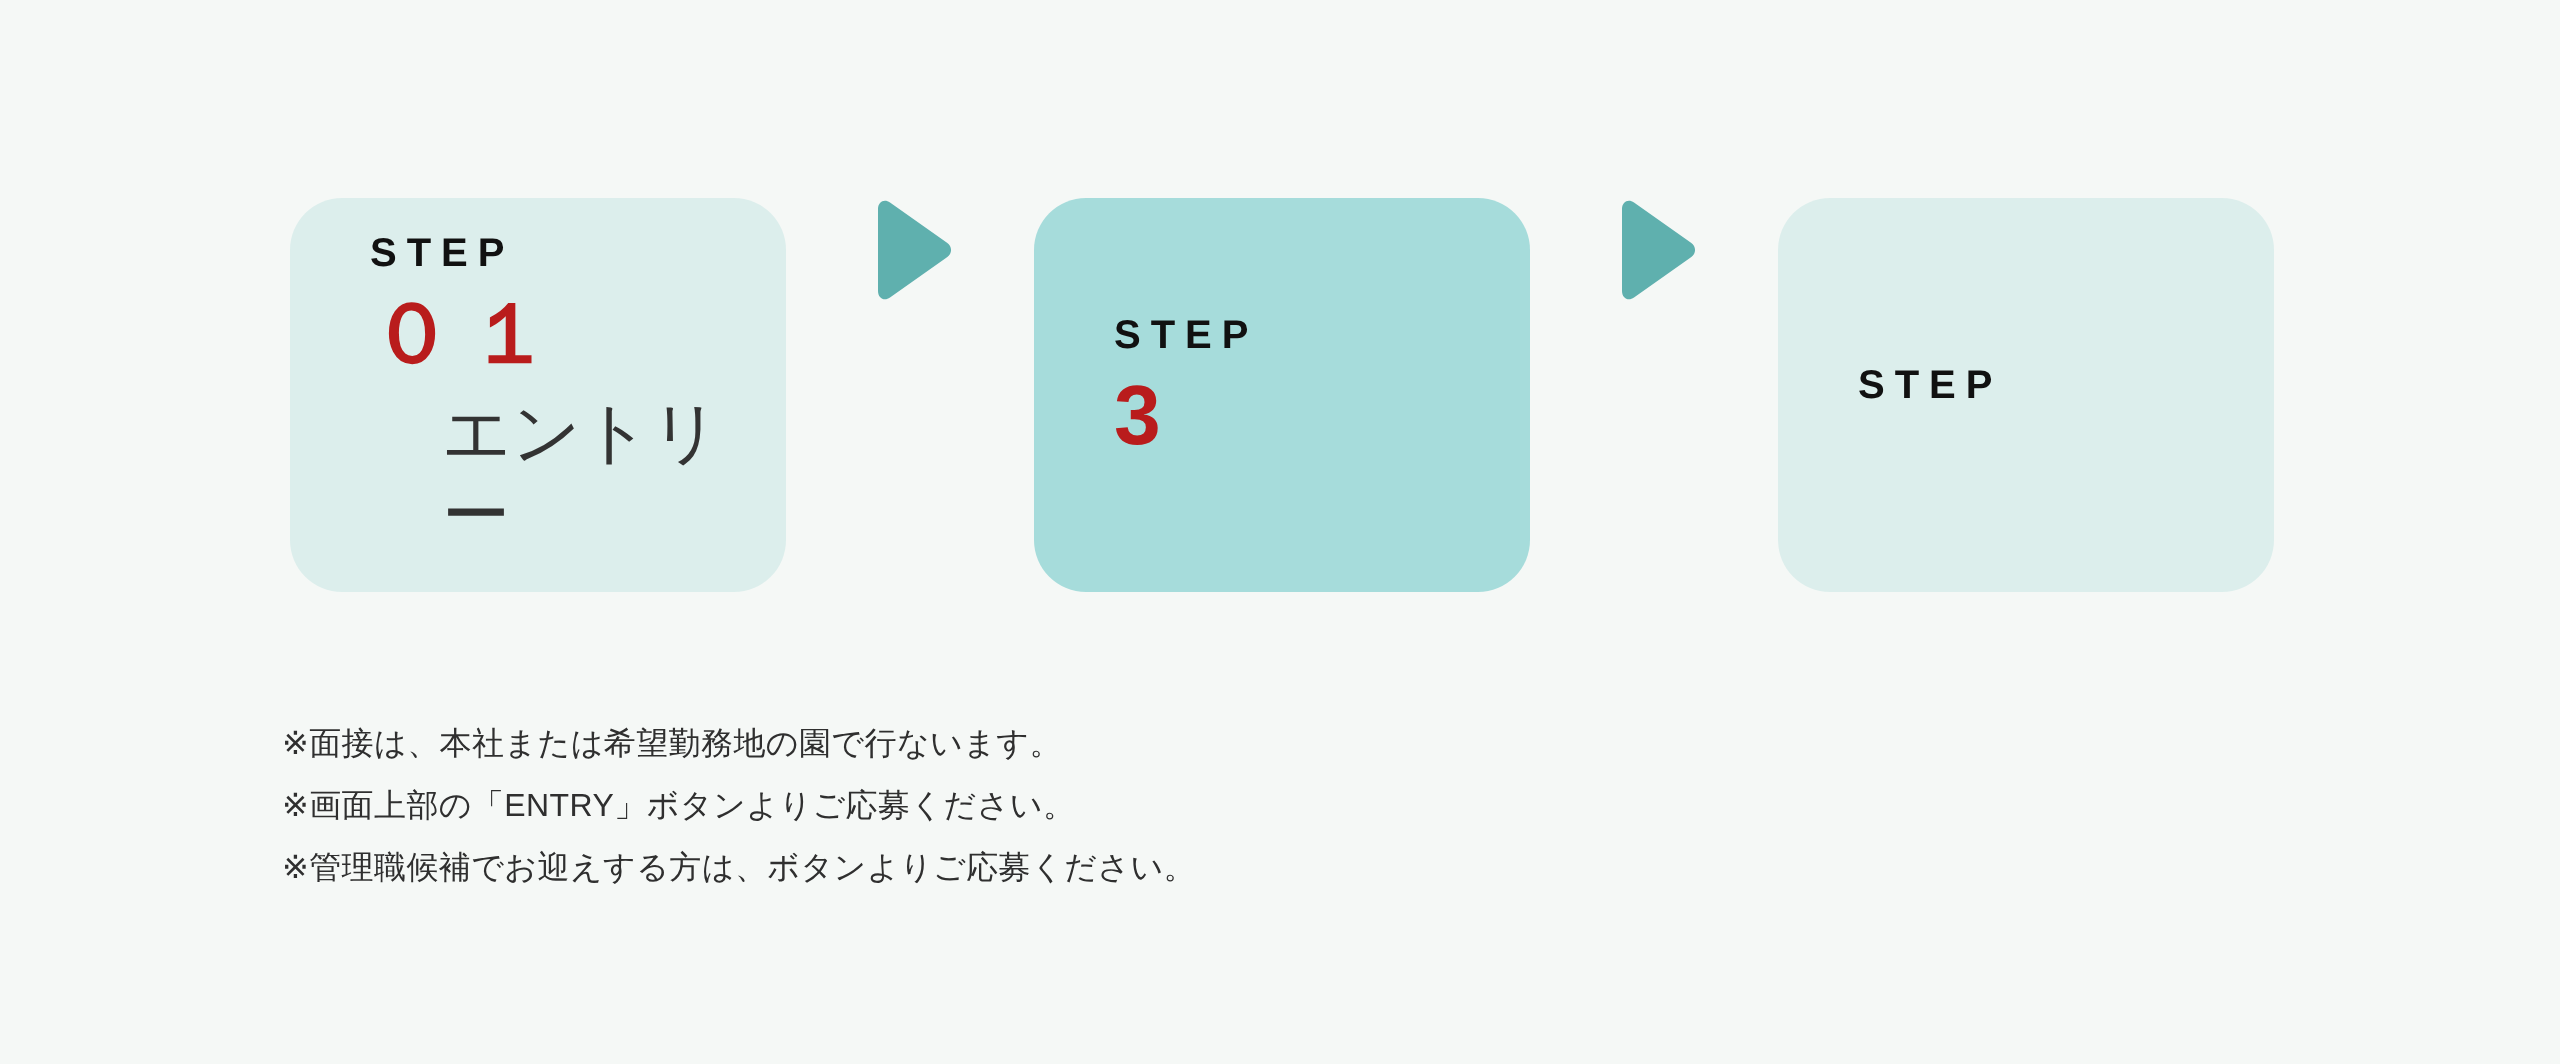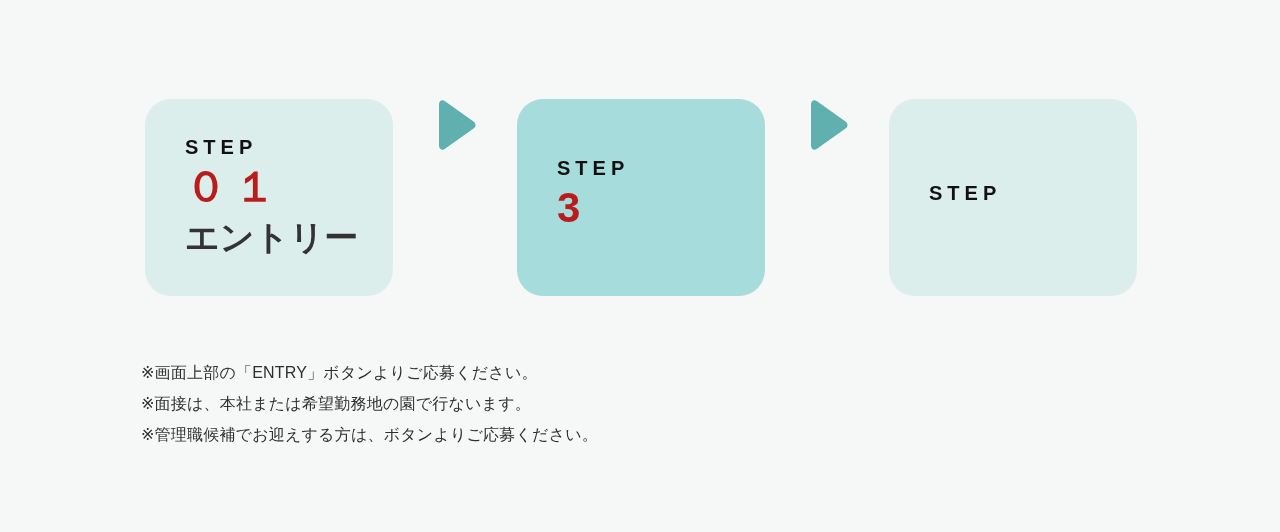--- a/index.html
+++ b/index.html
@@ -56,24 +56,25 @@
     font-size: 42px;
     font-weight: bold;
     letter-spacing: 7px;
     color: #b91c1c;
     line-height: 1;
     margin-bottom: 9px;
   }
 
   .step-title {
     font-size: 34px;
-    font-weight: bold;
+    font-weight: normal;
     letter-spacing: 0px;
     color: #333333;
     line-height: 1.18;
+    margin-left: 36px;
   }
 
   .arrow-gap {
     flex: 0 0 auto;
     width: 124px;
     display: flex;
     align-items: center;
     justify-content: center;
   }
   .arrow-icon {
@@ -122,16 +123,16 @@
     </svg>
   </div>
 
   <div class="step-card tone-light">
     <div class="step-label">STEP</div>
   </div>
 
 </div>
 
 <div class="notes">
+  <div class="note-line">※面接は、本社または希望勤務地の園で行ないます。</div>
   <div class="note-line">※画面上部の「ENTRY」ボタンよりご応募ください。</div>
-  <div class="note-line">※面接は、本社または希望勤務地の園で行ないます。</div>
   <div class="note-line">※管理職候補でお迎えする方は、ボタンよりご応募ください。</div>
 </div>
 
 </body></html>

